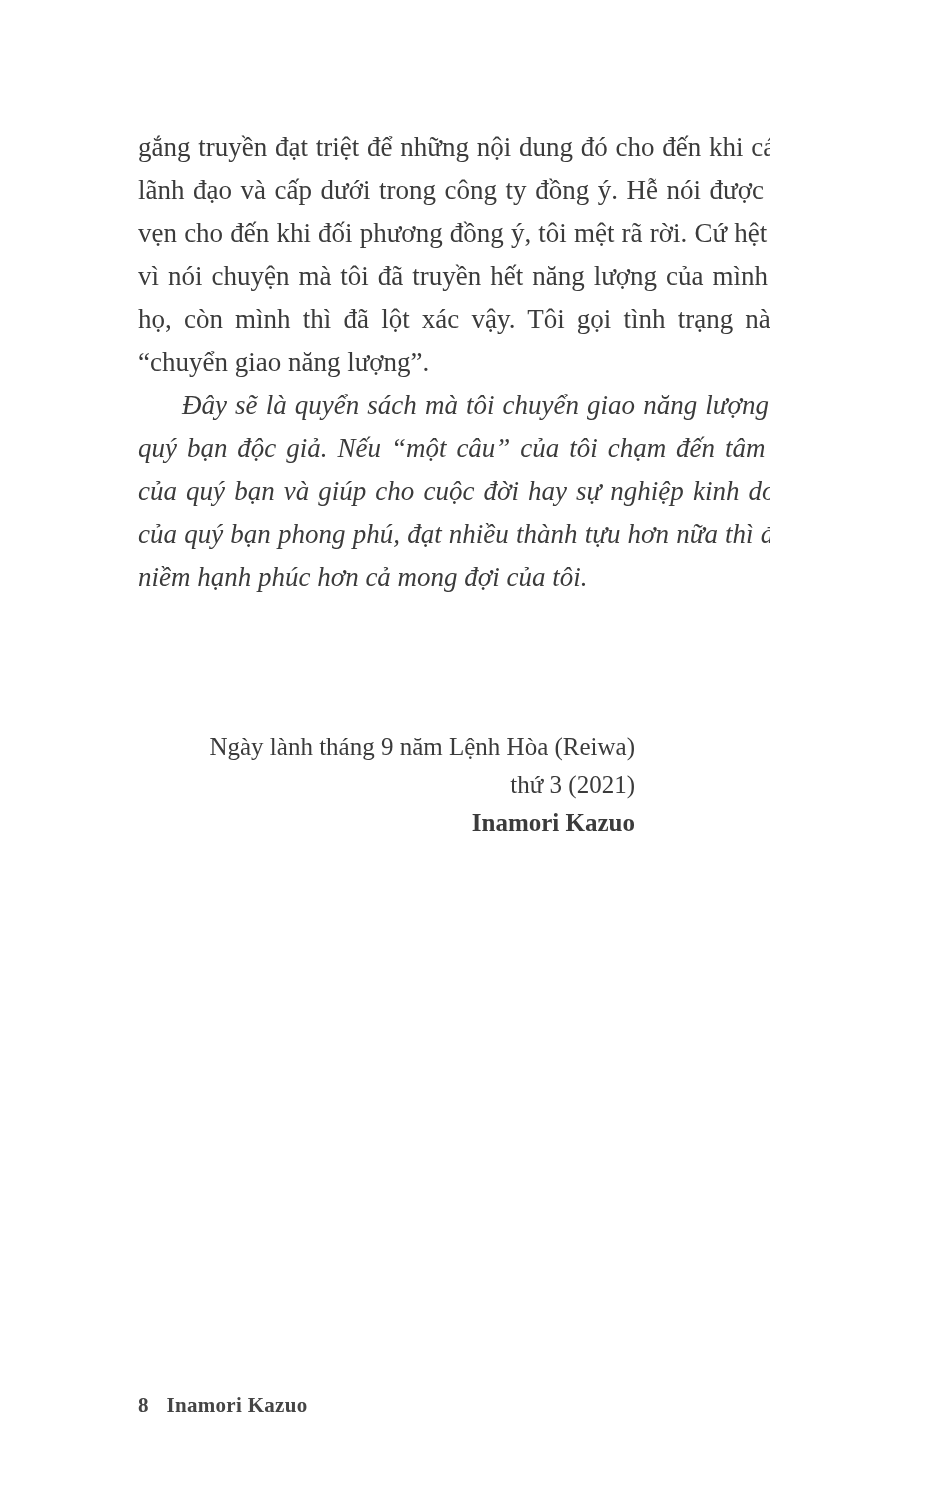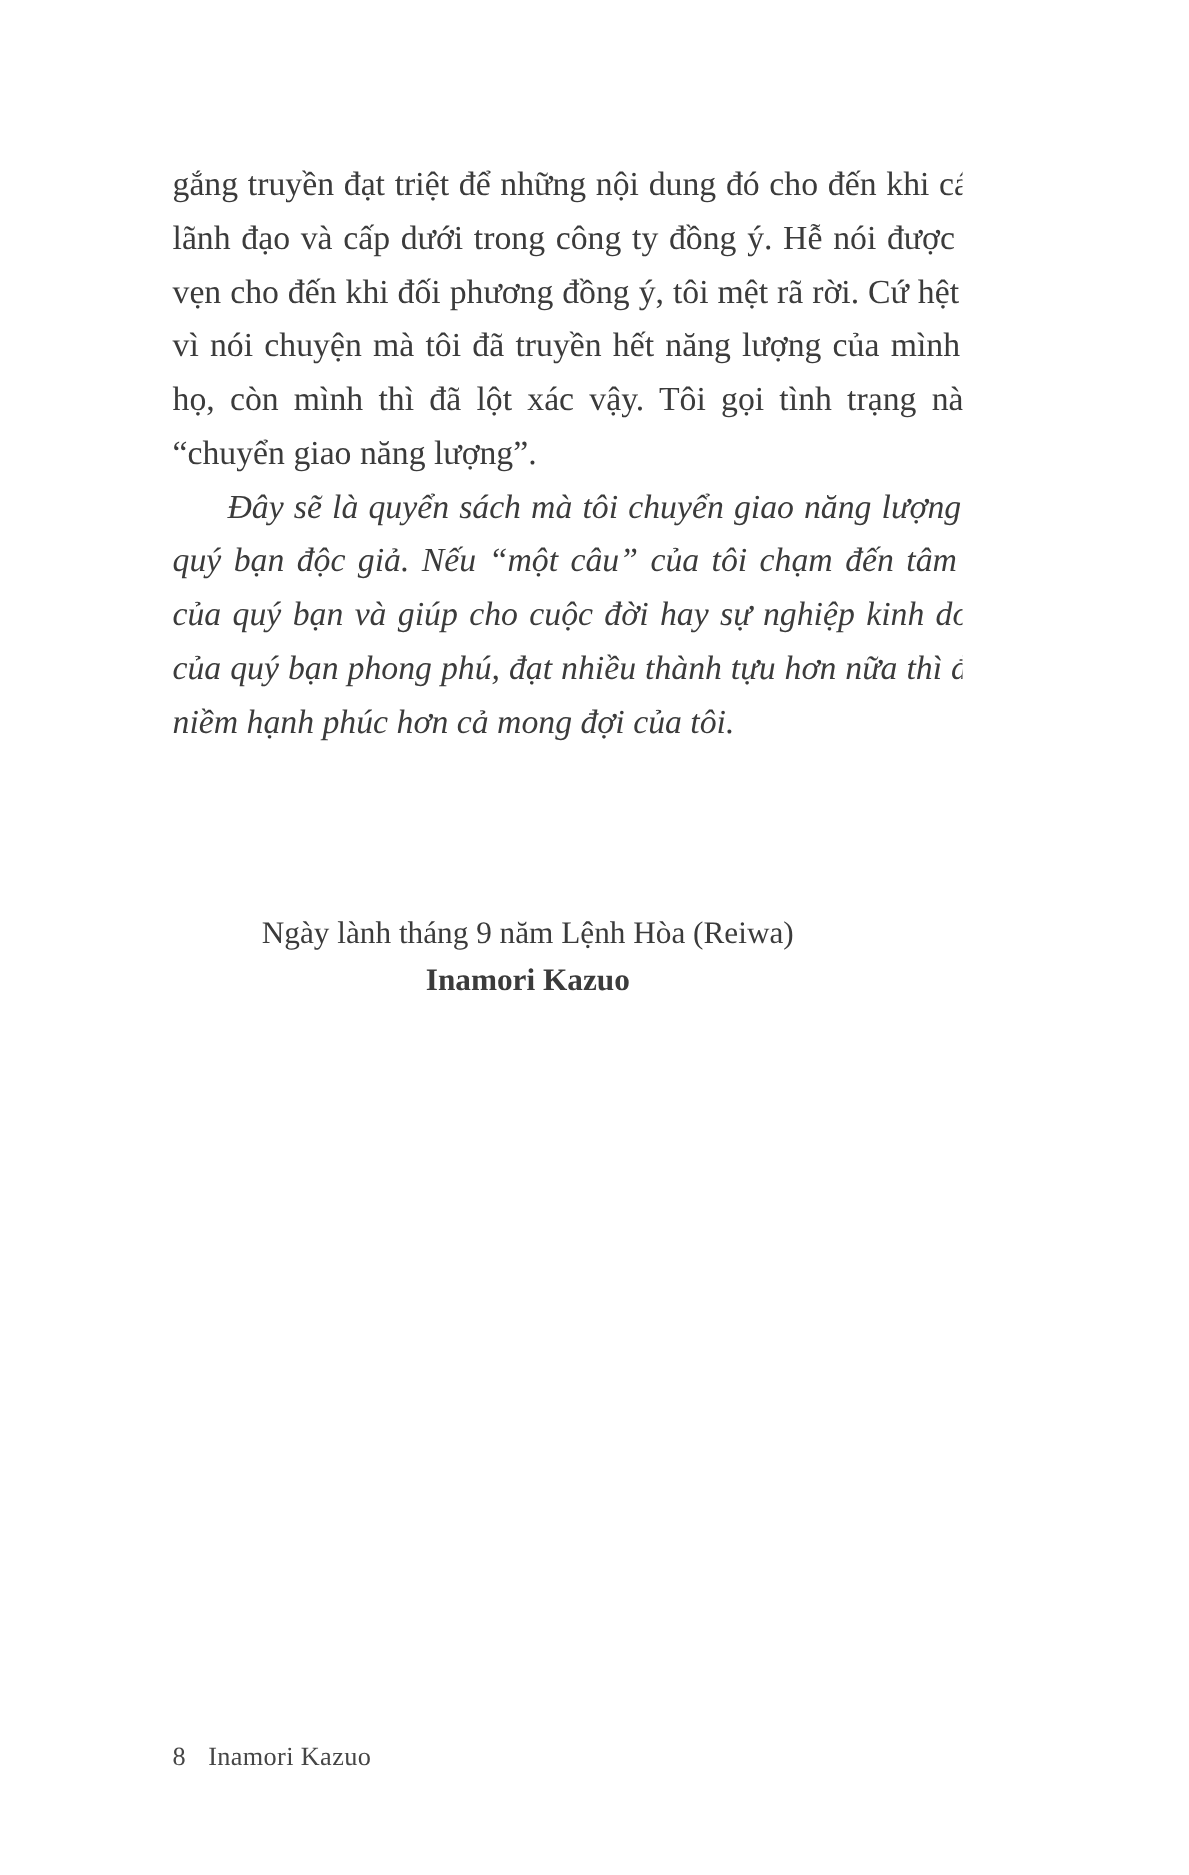--- a/index.html
+++ b/index.html
@@ -30,37 +30,38 @@
     text-align: justify;
   }
 
   .para { margin: 0; }
   .para.indent { text-indent: 44px; font-style: italic; }
 
   .signature {
     position: absolute;
     top: 728px;
     right: 135px;
-    text-align: center;
+    text-align: right;
     color: #3b3b3b;
     font-size: 25px;
     line-height: 38px;
   }
 
   .signature .author-line {
     font-weight: bold;
   }
 
   .footer {
     position: absolute;
     left: 138px;
     top: 1392px;
     color: #454545;
     font-size: 21px;
     line-height: 26px;
+    font-weight: bold;
   }
 
   .footer .page-num {
     margin-right: 18px;
   }
 
   .footer .footer-author {
     letter-spacing: 0.3px;
   }
 </style>
@@ -69,20 +70,21 @@
 
 <div class="page">
 
   <div class="text-block">
     <p class="para no-indent">gắng truyền đạt triệt để những nội dung đó cho đến khi các vị lãnh đạo và cấp dưới trong công ty đồng ý. Hễ nói được trọn vẹn cho đến khi đối phương đồng ý, tôi mệt rã rời. Cứ hệt như vì nói chuyện mà tôi đã truyền hết năng lượng của mình cho họ, còn mình thì đã lột xác vậy. Tôi gọi tình trạng này là “chuyển giao năng lượng”.</p>
     <p class="para indent">Đây sẽ là quyển sách mà tôi chuyển giao năng lượng cho quý bạn độc giả. Nếu “một câu” của tôi chạm đến tâm hồn của quý bạn và giúp cho cuộc đời hay sự nghiệp kinh doanh của quý bạn phong phú, đạt nhiều thành tựu hơn nữa thì đó là niềm hạnh phúc hơn cả mong đợi của tôi.</p>
   </div>
 
   <div class="signature">
     <div class="date-line">Ngày lành tháng 9 năm Lệnh Hòa (Reiwa)</div>
+    <div class="year-line">thứ 3 (2021)</div>
     <div class="author-line">Inamori Kazuo</div>
   </div>
 
   <div class="footer">
     <span class="page-num">8</span><span class="footer-author">Inamori Kazuo</span>
   </div>
 
 </div>
 
 </body></html>

